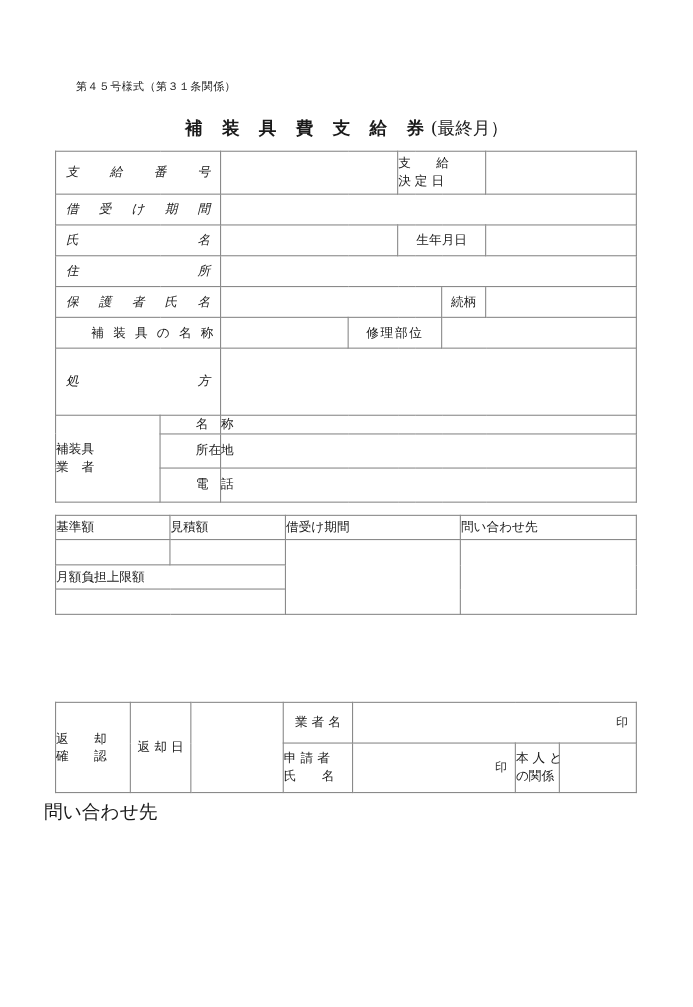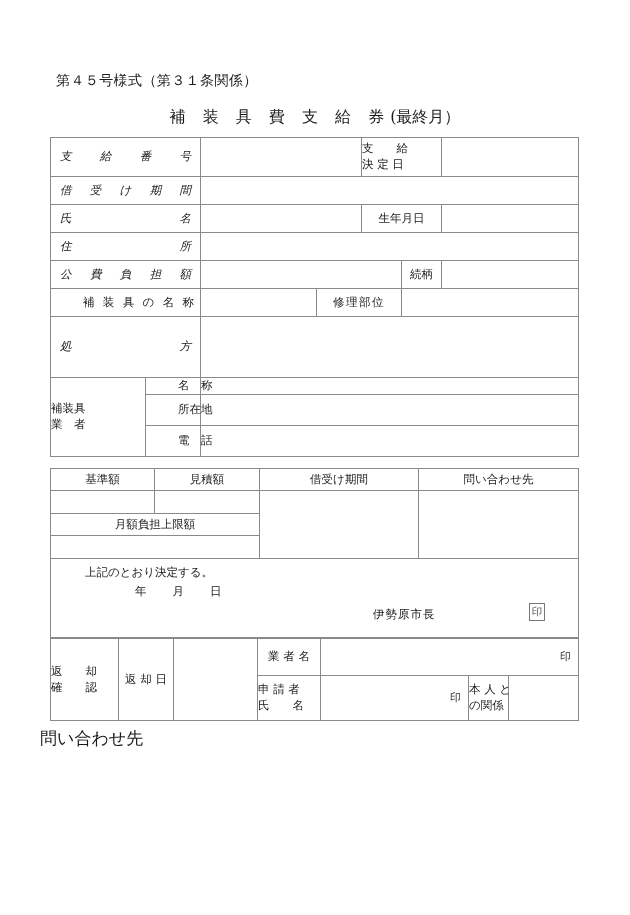--- a/index.html
+++ b/index.html
@@ -18,36 +18,36 @@
   .page {
     position: absolute;
     left: 0; top: 0;
     width: 630px; height: 915px;
     overflow: hidden;
   }
 
   
   .form-no {
     position: absolute;
-    left: 56px;
+    left: 69px;
     top: 72px;
-    font-size: 14px;
+    font-size: 10px;
     letter-spacing: 0.4px;
     white-space: nowrap;
   }
   .doc-title {
     position: absolute;
     left: 0;
     top: 107px;
     width: 630px;
     text-align: center;
     font-size: 16px;
     white-space: nowrap;
   }
-  .doc-title .spaced { letter-spacing: 6px; }
+  .doc-title .spaced { letter-spacing: 6px; font-weight: bold; }
   .doc-title .tail { letter-spacing: 0px; }
 
   
   .tbl {
     position: absolute;
     border-collapse: collapse;
     table-layout: fixed;
     font-size: 11.5px;
   }
   .tbl td {
@@ -70,21 +70,21 @@
     font-style: italic;
   }
   .j2 {
     display: block;
     text-align: justify;
     text-align-last: justify;
     padding: 0 6px;
     white-space: nowrap;
     margin-left: 26px;
   }
-  .ctr { text-align: center; }
+  .ctr { }
   .sp2 { letter-spacing: 1.5px; margin-top: 12px; }
   .two-line { text-align: left; line-height: 1.55; }
 
   
   #main-table { left: 50px; top: 137px; width: 528px; }
 
   
   #amount-table { left: 50px; top: 468px; width: 528px; }
 
   
@@ -187,21 +187,21 @@
 
     <tr>
       <td class="lbl" colspan="2" style="height:27px">
         <span class="j">住　　　所</span>
       </td>
       <td colspan="6"></td>
     </tr>
 
     <tr>
       <td class="lbl" colspan="2" style="height:27px">
-        <span class="j">公費負担額</span>
+        <span class="j">保護者氏名</span>
       </td>
       <td colspan="4"></td>
       <td class="lbl">
         <span>続柄</span>
       </td>
       <td></td>
     </tr>
 
     <tr>
       <td class="lbl" colspan="2" style="height:27px">
@@ -268,37 +268,20 @@
     </tr>
     <tr>
       <td class="ctr" colspan="2" style="height:21px">月額負担上限額</td>
     </tr>
     <tr>
       <td colspan="2" style="height:22px"></td>
     </tr>
   </tbody>
     </table>
 
-  <table class="tbl" id="decision-table">
-    <colgroup>
-        <col style="width:528px">
-      </colgroup>
-    <tbody>
-        <tr>
-      <td>
-        <div class="decision-cell">
-          <div class="dec-line1">上記のとおり決定する。</div>
-          <div class="dec-line2">年　　月　　日</div>
-          <div class="dec-mayor">伊勢原市長</div>
-          <div class="seal-box">印</div>
-        </div>
-      </td>
-    </tr>
-  </tbody>
-    </table>
 
   <table class="tbl" id="return-table">
     <colgroup>
       <col style="width:68px">
       <col style="width:55px">
       <col style="width:84px">
       <col style="width:63px">
       <col style="width:148px">
       <col style="width:40px">
       <col style="width:70px">

